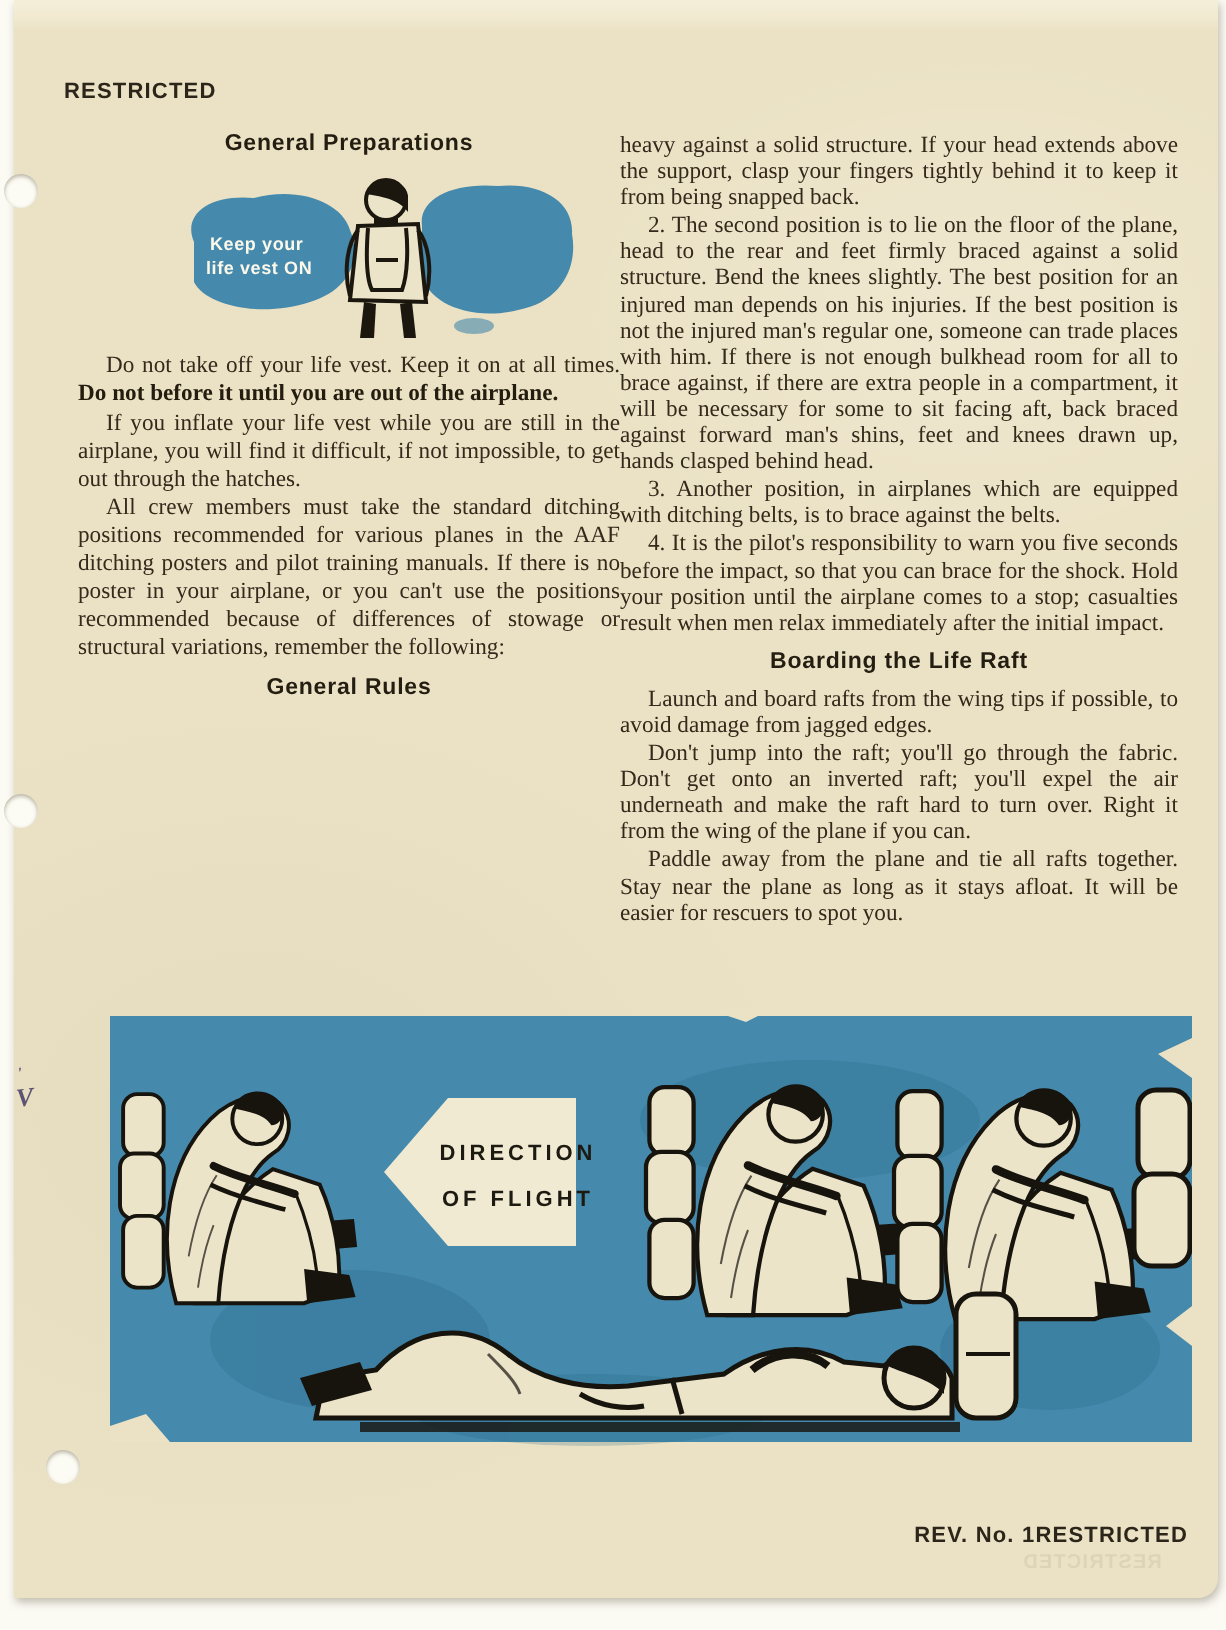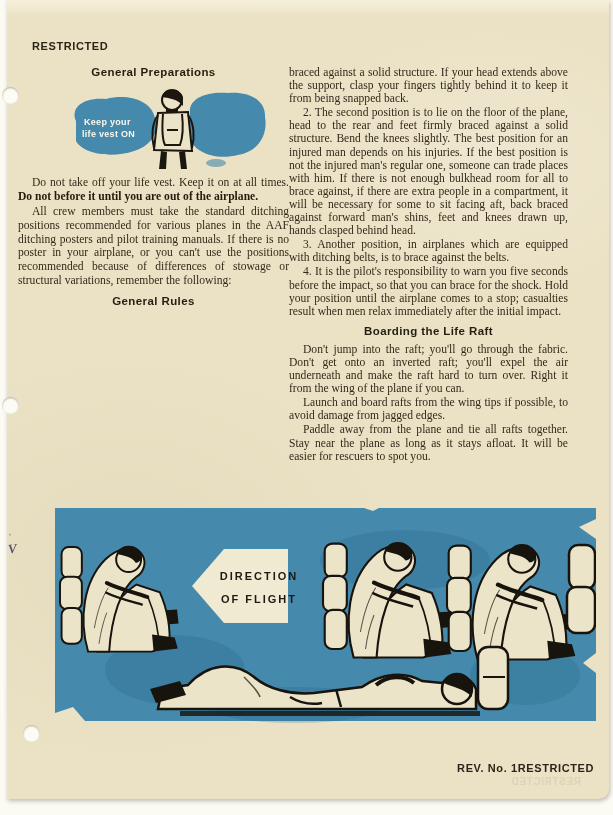--- a/index.html
+++ b/index.html
@@ -21,21 +21,21 @@
   .hw-mark:before{content:"'";display:block;font-size:8px;margin:-8px 0 0 2px;}
 
   .header-row,.footer-row{position:absolute;left:25px;width:562px;display:flex;
         justify-content:space-between;align-items:flex-start;
         font-family:"Liberation Sans",sans-serif;font-weight:bold;font-size:11px;
         letter-spacing:.6px;color:#2c2519;}
   .header-row{top:40px;}
   .header-right{text-align:right;line-height:13px;}
   .footer-row{top:762px;justify-content:flex-end;}
 
-  .columns{position:absolute;left:11px;top:66px;width:562px;display:flex;gap:0;
+  .columns{position:absolute;left:32px;top:66px;width:562px;display:flex;gap:0;
         color:#34291b;}
   .col{font-size:11.6px;text-align:justify;}
   .col-left{width:271px;line-height:13.9px;}
   .col-right{width:279px;line-height:13.1px;}
   .col p{margin:0 0 1px 0;text-indent:14px;}
   .col p.no-indent{text-indent:0;}
   .col h3{margin:7px 0 5px 0;text-align:center;font-family:"Liberation Sans",sans-serif;
         font-size:11.5px;letter-spacing:.4px;color:#241e12;font-weight:bold;}
   .col-left h3:first-child{margin-top:0;}
   b{font-weight:bold;color:#241c0e;}
@@ -78,32 +78,33 @@
             <path d="M92 30 C86 38 85 52 88 63" fill="none" stroke-width="2"></path>
             <path d="M122 30 C128 38 129 52 126 63" fill="none" stroke-width="2"></path>
             <path d="M95 66 L93 84 L100 84 L101 67 Z" fill="#1b160e" stroke="none"></path>
             <path d="M113 67 L115 84 L121 84 L119 66 Z" fill="#1b160e" stroke="none"></path>
           </g>
           <text class="svg-caption" x="18" y="40" font-size="9" fill="#fcf8ea" letter-spacing="0.3">Keep your</text>
           <text class="svg-caption" x="16" y="52" font-size="9" fill="#fcf8ea" letter-spacing="0.3">life vest ON</text>
         </svg>
 
         <p><span>Do not take off your life vest. Keep it on at all times. </span><b>Do not before it until you are out of the airplane.</b></p>
+        <p>If you inflate your life vest while you are still in the airplane, you will find it difficult, if not impossible, to get out through the hatches.</p>
         <p>All crew members must take the standard ditching positions recommended for various planes in the AAF ditching posters and pilot training manuals. If there is no poster in your airplane, or you can't use the positions recommended because of differences of stowage or structural variations, remember the following:</p>
         <h3>General Rules</h3>
       </div>
 
       <div class="col col-right">
-        <p class="no-indent">braced against a solid structure. If your head extends above the support, clasp your fingers tightly behind it to keep it from being snapped back.</p>
+        <p class="no-indent">heavy against a solid structure. If your head extends above the support, clasp your fingers tightly behind it to keep it from being snapped back.</p>
         <p>2. The second position is to lie on the floor of the plane, head to the rear and feet firmly braced against a solid structure. Bend the knees slightly. The best position for an injured man depends on his injuries. If the best position is not the injured man's regular one, someone can trade places with him. If there is not enough bulkhead room for all to brace against, if there are extra people in a compartment, it will be necessary for some to sit facing aft, back braced against forward man's shins, feet and knees drawn up, hands clasped behind head.</p>
         <p>3. Another position, in airplanes which are equipped with ditching belts, is to brace against the belts.</p>
         <p>4. It is the pilot's responsibility to warn you five seconds before the impact, so that you can brace for the shock. Hold your position until the airplane comes to a stop; casualties result when men relax immediately after the initial impact.</p>
         <h3>Boarding the Life Raft</h3>
+        <p>Launch and board rafts from the wing tips if possible, to avoid damage from jagged edges.</p>
         <p>Don't jump into the raft; you'll go through the fabric. Don't get onto an inverted raft; you'll expel the air underneath and make the raft hard to turn over. Right it from the wing of the plane if you can.</p>
-        <p>Launch and board rafts from the wing tips if possible, to avoid damage from jagged edges.</p>
         <p>Paddle away from the plane and tie all rafts together. Stay near the plane as long as it stays afloat. It will be easier for rescuers to spot you.</p>
       </div>
     </div>
 
     <svg class="ditch-figure" width="541" height="222" viewBox="0 0 541 222">
       <defs>
 
         <g id="sman">
           <g fill="#ece4c9" stroke="#17130d" stroke-width="2.5">
             <rect x="2" y="36" width="26" height="40" rx="9"></rect>

